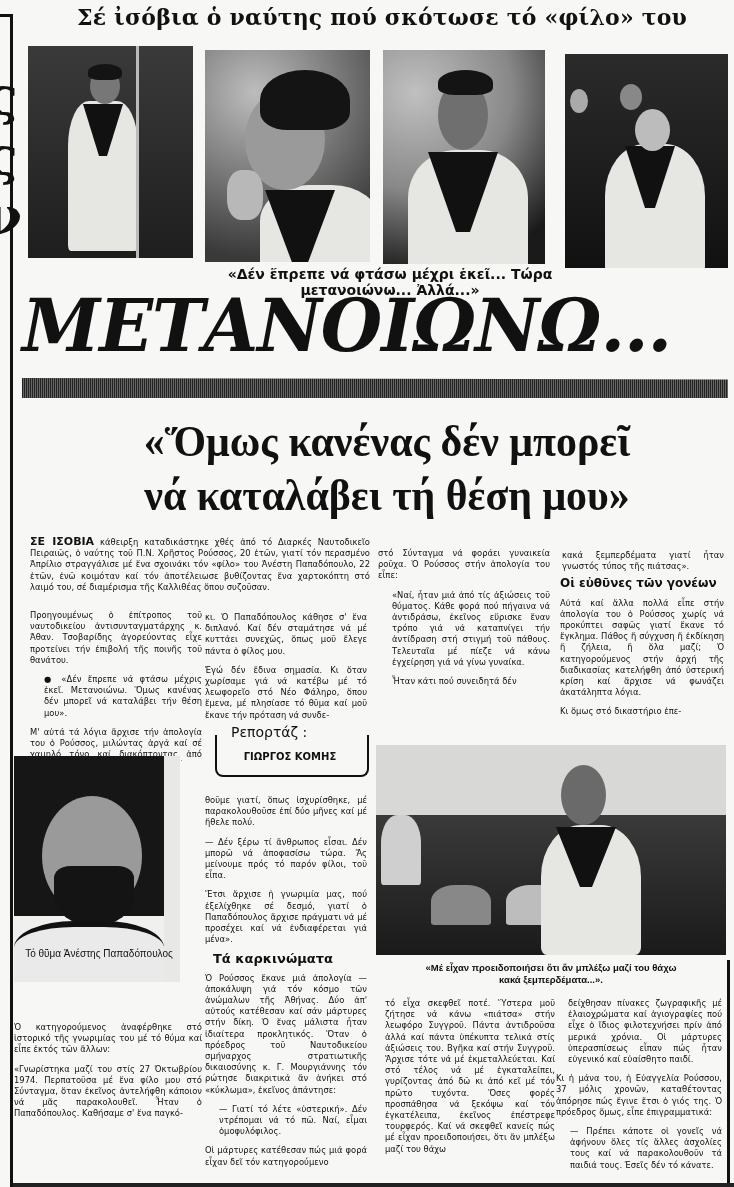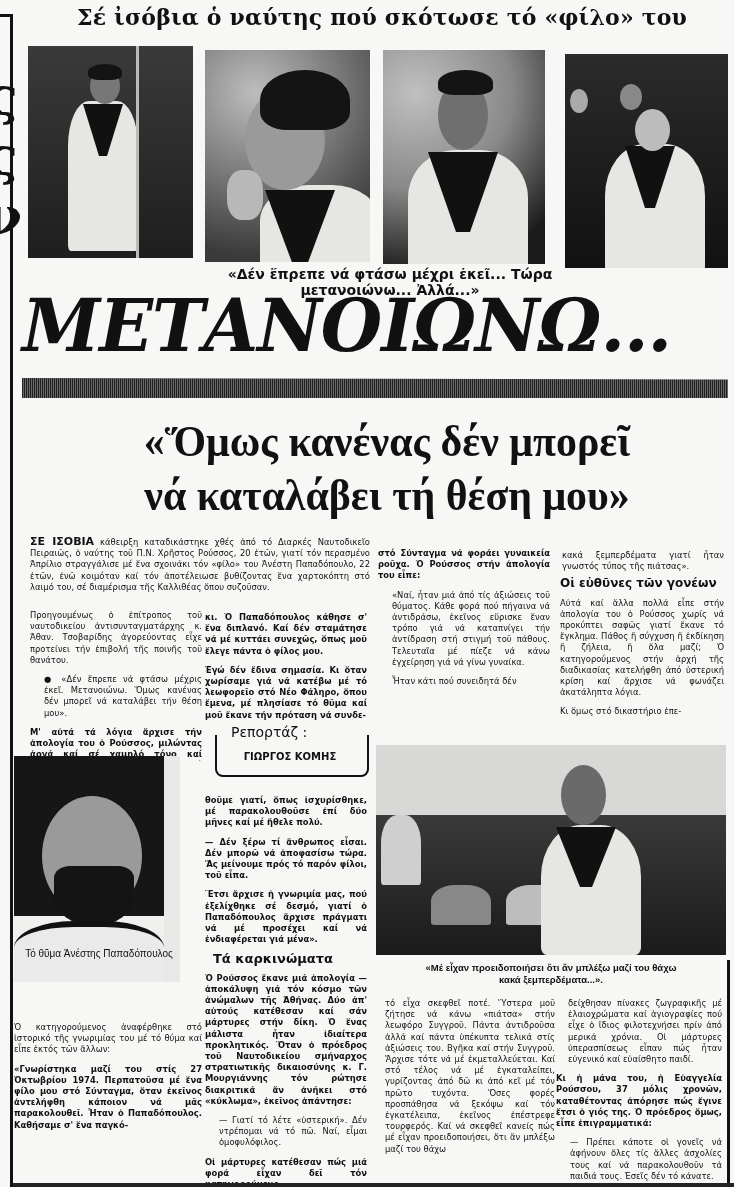--- a/index.html
+++ b/index.html
@@ -15,21 +15,21 @@
   .photo .body { position:absolute; background:#e6e6e2; border-radius:40% 40% 6% 6%; }
   .photo .collar { position:absolute; background:#111; clip-path:polygon(0 0,100% 0,60% 100%,40% 100%); }
   .photo .head { position:absolute; background:#8a8a8a; border-radius:50%; }
   .photo .hair { position:absolute; background:#141414; border-radius:50% 50% 30% 30%; }
   .caption-top { left:200px; top:266px; width:380px; text-align:center; font-family:"DejaVu Sans", sans-serif; font-weight:bold; font-size:14px; }
   .mainhead { left:22px; top:290px; width:712px; font-family:"DejaVu Serif", serif; font-weight:bold; font-style:italic; font-size:72px; letter-spacing:-1px; line-height:1; transform:scaleX(0.98); transform-origin:left; }
   .halftone { left:22px; top:378px; width:706px; height:20px; background:repeating-linear-gradient(90deg,#222 0 1px,#666 1px 2px); clip-path:polygon(0 0,100% 8%,100% 100%,0 100%); }
   .subhead { left:40px; top:414px; width:694px; font-family:"Liberation Serif", serif; font-weight:bold; font-size:45px; line-height:54px; text-align:center; transform:scaleX(0.93); transform-origin:center; }
   .col { font-family:"DejaVu Sans", sans-serif; font-size:8.4px; line-height:11.2px; color:#111; text-align:justify; }
   .col p { margin:0 0 8px 0; }
-  .col .b { font-weight:bold; }
+  .col .b { font-weight:normal; }
   .col .q { padding-left:14px; }
   .lead { left:30px; top:536px; width:340px; }
   .lead .big { font-weight:bold; font-size:11px; }
   .sectionhead { font-family:"DejaVu Sans", sans-serif; font-weight:bold; font-size:13px; }
   .bylinebox { left:215px; top:735px; width:150px; height:40px; border:2px solid #111; border-top:none; border-radius:0 0 8px 8px; }
   .byline-label { left:228px; top:724px; font-family:"DejaVu Sans", sans-serif; font-size:14px; background:#f7f7f5; padding:0 3px; }
   .byline-name { left:215px; top:751px; width:150px; text-align:center; font-family:"DejaVu Sans", sans-serif; font-weight:bold; font-size:10px; }
   .caption { font-family:Liberation Sans, sans-serif; font-size:10px; text-align:center; }
   .rightrule { left:727px; top:960px; width:3px; height:227px; background:#111; }
   .bottombar { left:13px; top:1183px; width:721px; height:4px; background:#222; }

